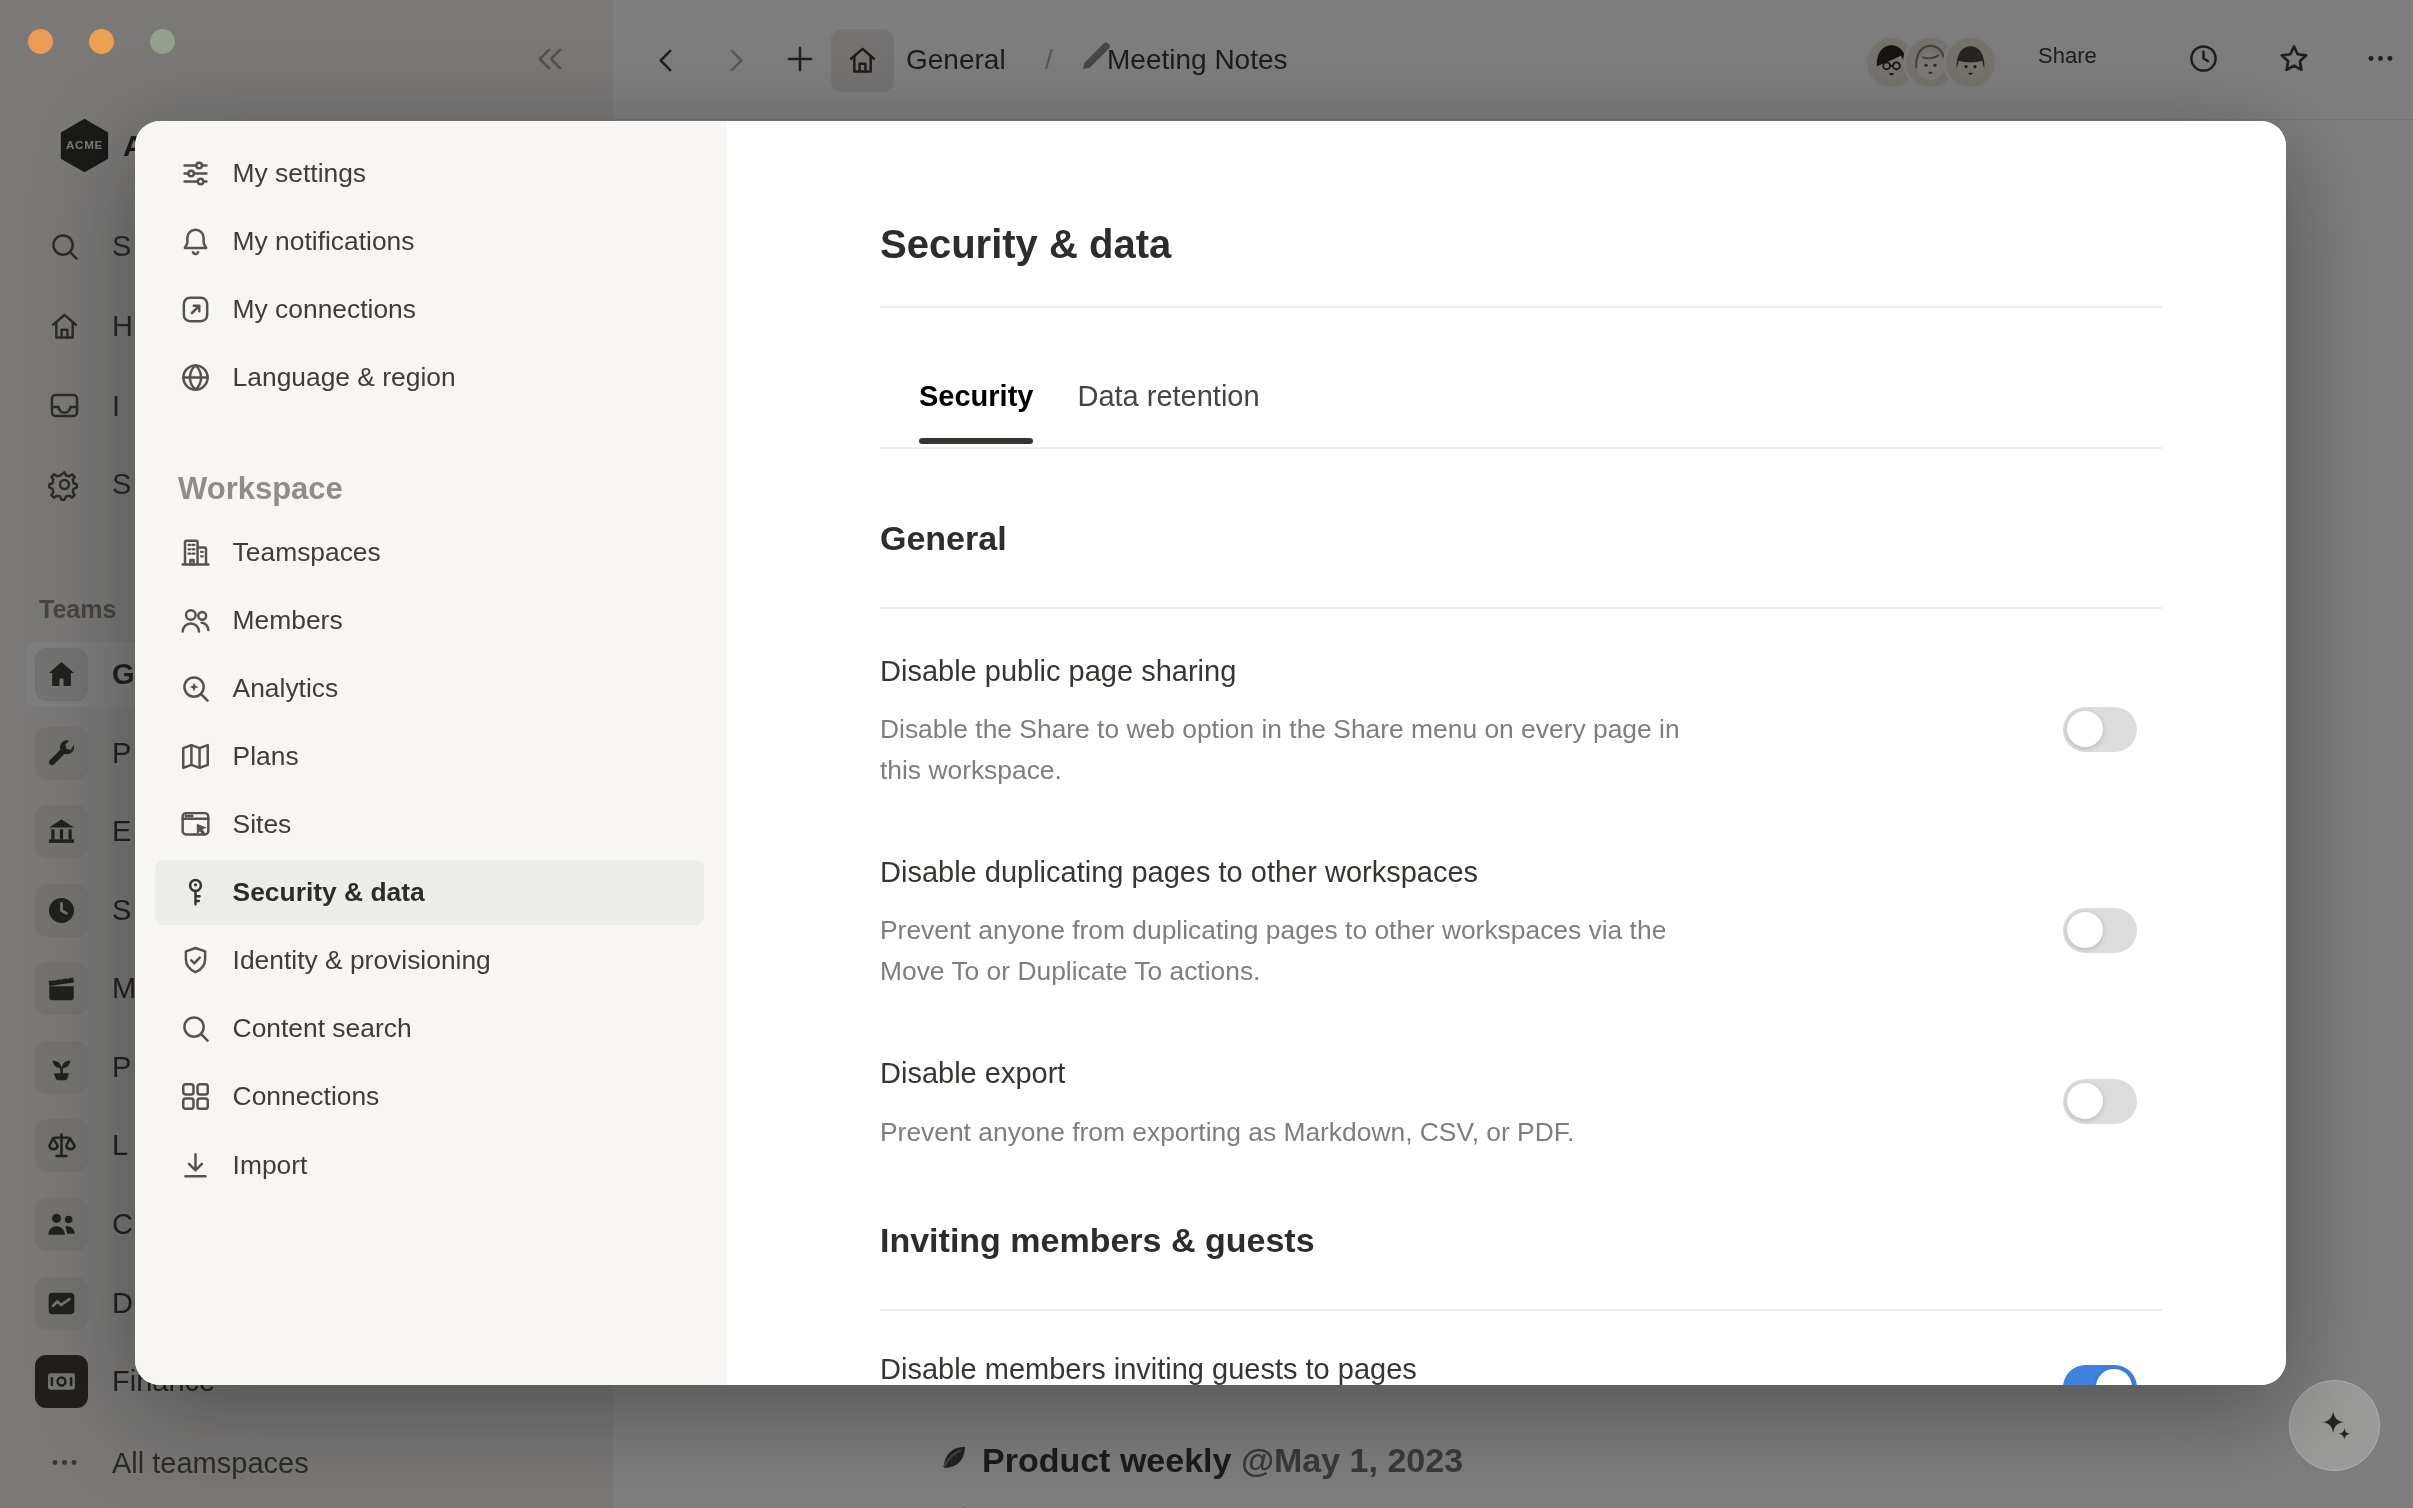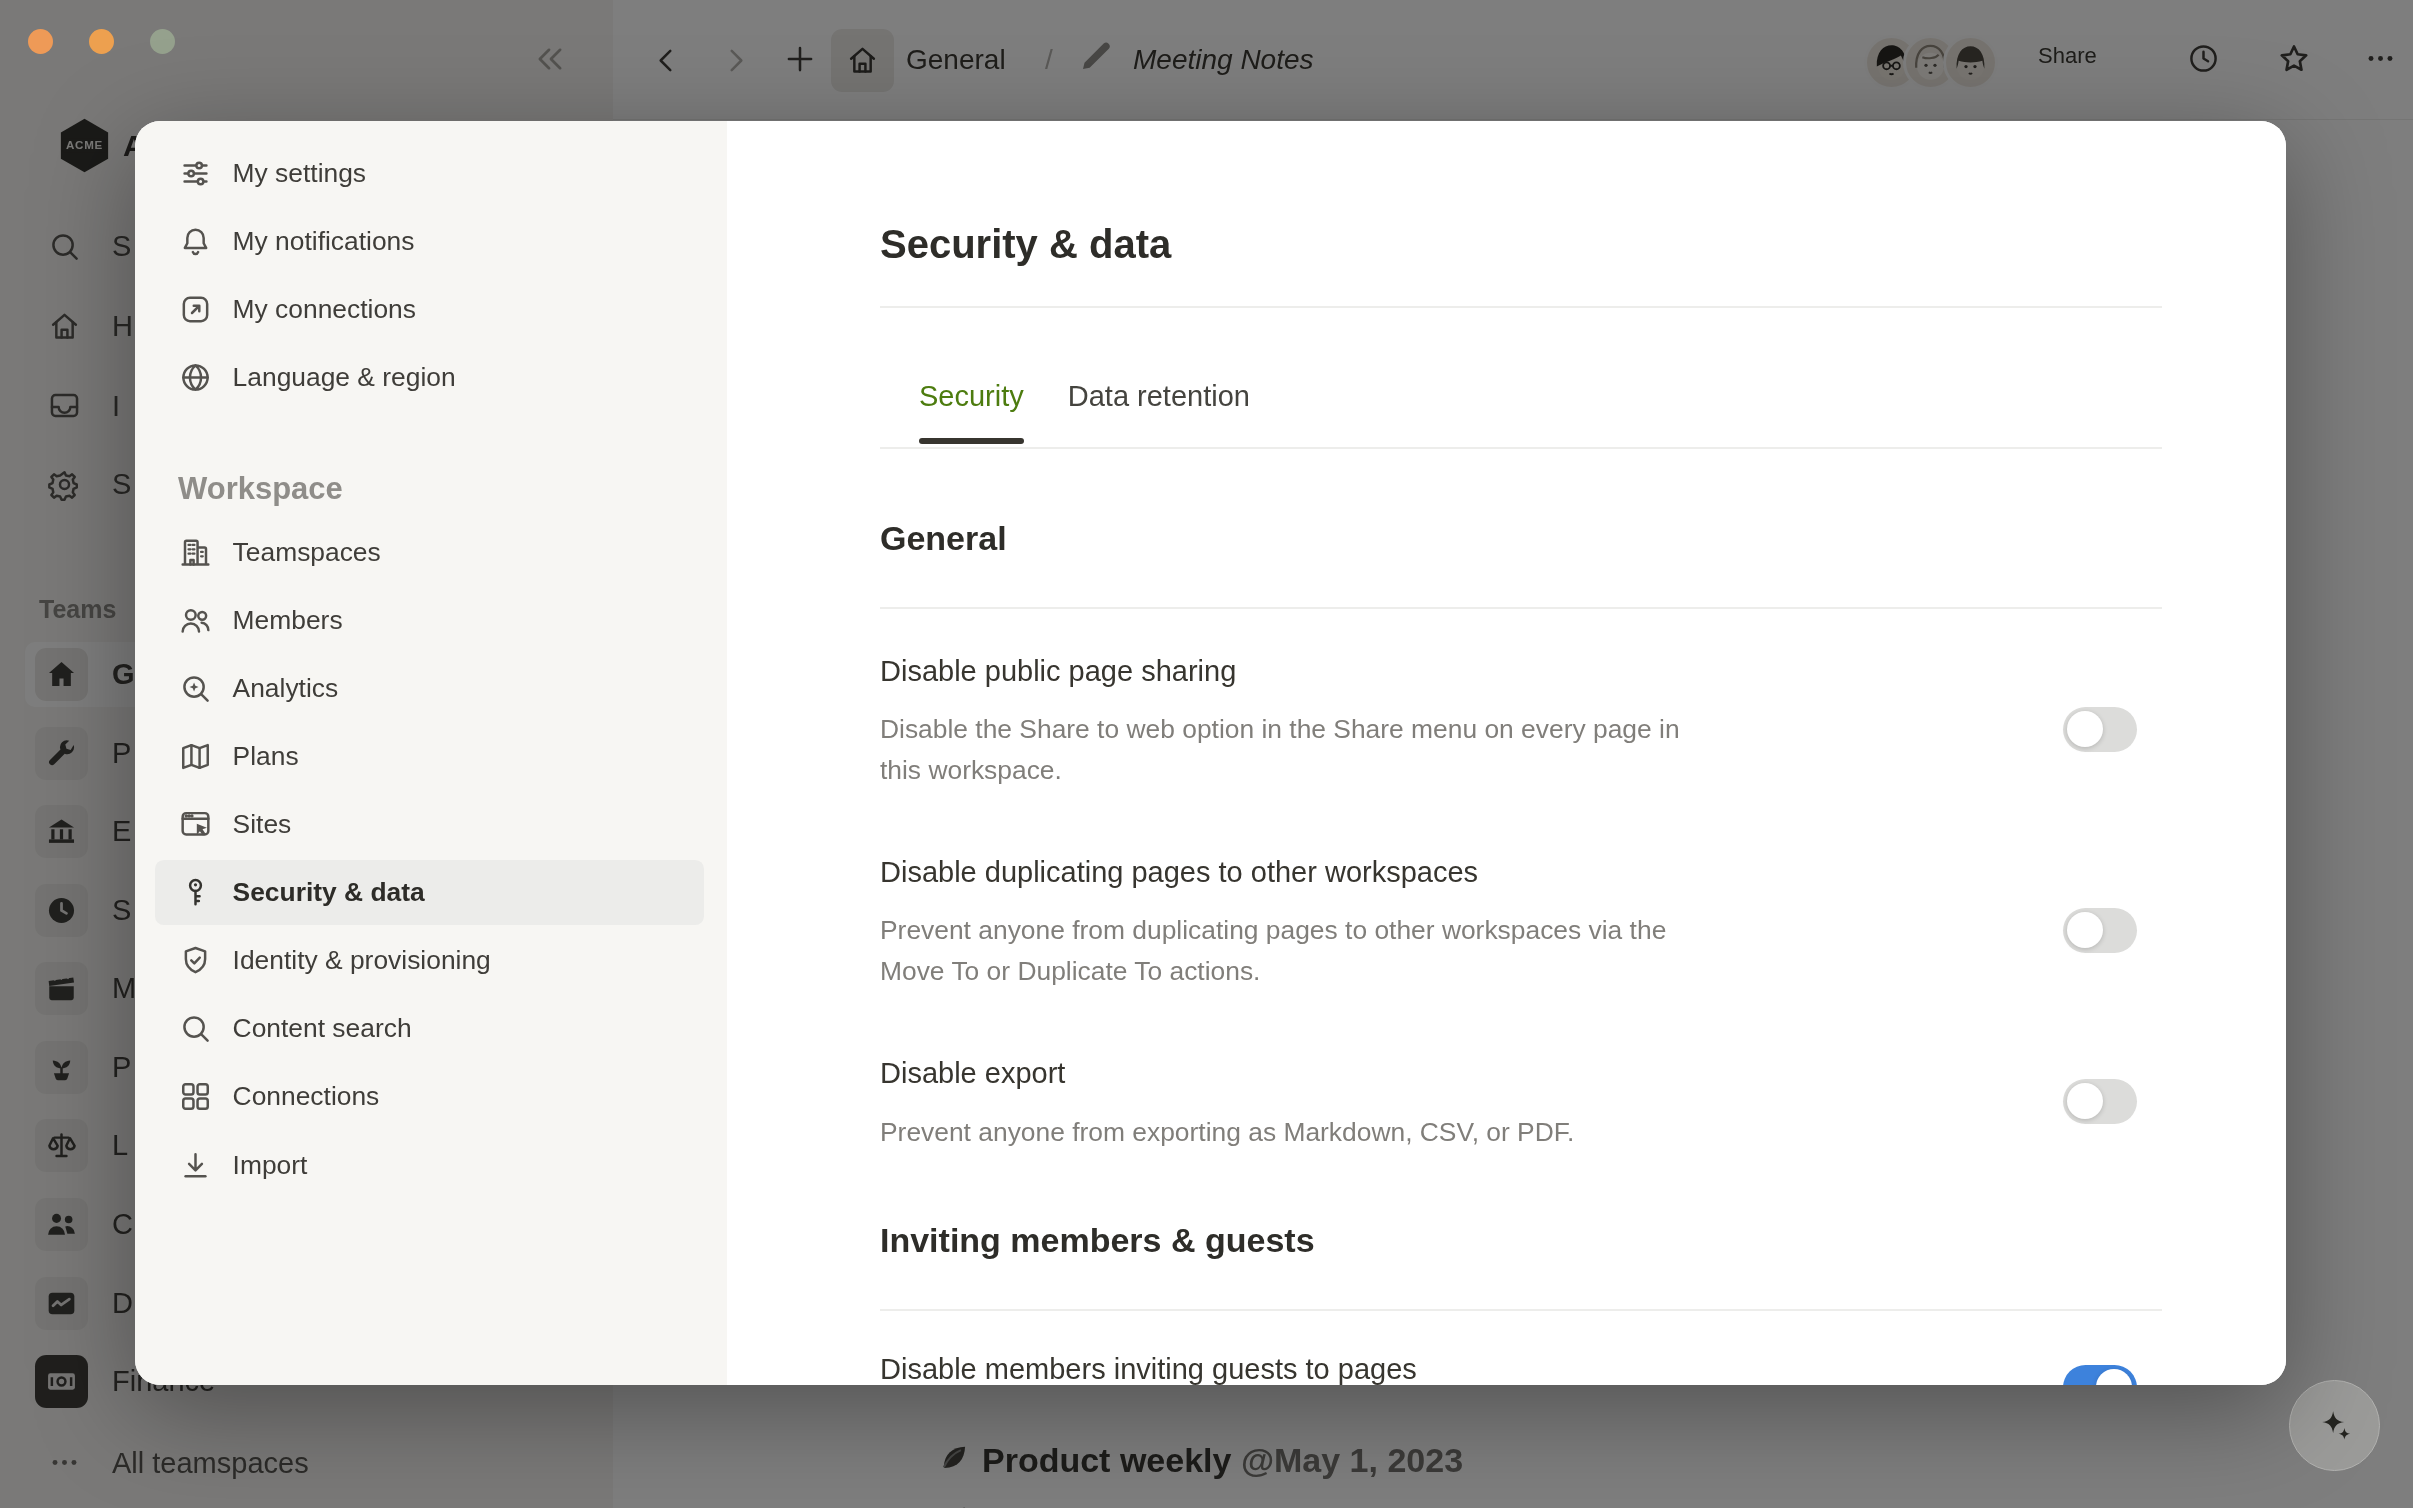--- a/index.html
+++ b/index.html
@@ -63,21 +63,21 @@
   .mitem .ico{width:35px;height:35px;color:#55534f;flex-shrink:0;}
   .mitem.active{background:#ececea;font-weight:700;color:#2d2c28;}
   .mitem.active .ico{color:#34332f;}
   .msection{margin:65px 0 16.3px 43px;font-size:31px;font-weight:700;color:#8f8d89;line-height:28px;}
 
   .mcontent{position:relative;flex:1;background:#fff;}
   .c-title{position:absolute;left:153px;top:101px;font-size:40px;font-weight:700;color:#2e2d29;}
   .divider{position:absolute;left:153px;width:1282px;height:1.9px;background:#ededeb;}
   .tabs{position:absolute;left:192px;top:259px;display:flex;gap:44px;}
   .tab{font-size:29px;color:#45443f;position:relative;cursor:pointer;}
-  .tab.active{color:#4d7c0f;font-weight:400;}
+  .tab.active{color:#000000;font-weight:700;}
   .tab.active::after{content:"";position:absolute;left:0;right:0;bottom:-31px;height:5.7px;
                      background:#37352f;border-radius:3.1px;}
   .c-h2{position:absolute;left:153px;font-size:34px;font-weight:700;color:#2e2d29;}
   .row-label{position:absolute;left:153px;font-size:29px;color:#37352f;}
   .row-desc{position:absolute;left:153px;font-size:26.4px;line-height:41px;color:#807e7a;width:842px;}
   .toggle{position:absolute;left:1336px;width:74px;height:45px;border-radius:22.6px;background:#dcdcda;cursor:pointer;}
   .toggle::after{content:"";position:absolute;top:4.4px;left:4.4px;width:36px;height:36px;border-radius:50%;
                  background:#fff;box-shadow:0 1.3px 5px rgba(0,0,0,.18);}
   .toggle.on{background:#3d82dc;}
   .toggle.on::after{left:33px;}
@@ -302,21 +302,21 @@
         </svg>
       </span>
   </div>
   <div class="abs tb-txt" style="left:906px;top:44px;">General</div>
   <div class="abs crumb-sep" style="left:1045px;top:44px;">/</div>
   <div class="abs ico" style="left:1076px;top:36px;width:40px;height:40px;color:#8f8d89;">
       <svg viewBox="0 0 24 24" xmlns="http://www.w3.org/2000/svg">
         <path d="M4.2 19.8l.9-3.8L16.6 4.5a2.2 2.2 0 0 1 3.1 3.1L8.2 19z" fill="currentColor"></path>
       </svg>
     </div>
-  <div class="abs tb-txt" style="left:1133px;top:44px;font-style:italic;">Meeting Notes</div>
+  <div class="abs tb-txt" style="left:1107px;top:44px;">Meeting Notes</div>
 
   <div class="avatar" style="left:1864px;top:35px;"><svg viewBox="0 0 24 24">
         <circle cx="12" cy="14" r="6.5" fill="#f3ece2"></circle>
         <path d="M4.8 14C4.4 6.8 8.2 3.6 12 3.6S19.6 6.8 19.2 14c-1-2.4-1.8-3.8-2.6-5.4-2.6 1.8-7 2.8-11.8 5.4z" fill="#272521"></path>
         <circle cx="9.6" cy="13.6" r="1.7" fill="none" stroke="#2b2925" stroke-width=".9"></circle>
         <circle cx="14.4" cy="13.6" r="1.7" fill="none" stroke="#2b2925" stroke-width=".9"></circle>
         <path d="M11.3 13.6h1.4" stroke="#2b2925" stroke-width=".9"></path>
         <path d="M11 17.4c.7.5 1.3.5 2 0" stroke="#2b2925" stroke-width=".9" fill="none"></path>
       </svg></div>
   <div class="avatar" style="left:1903px;top:35px;"><svg viewBox="0 0 24 24">

